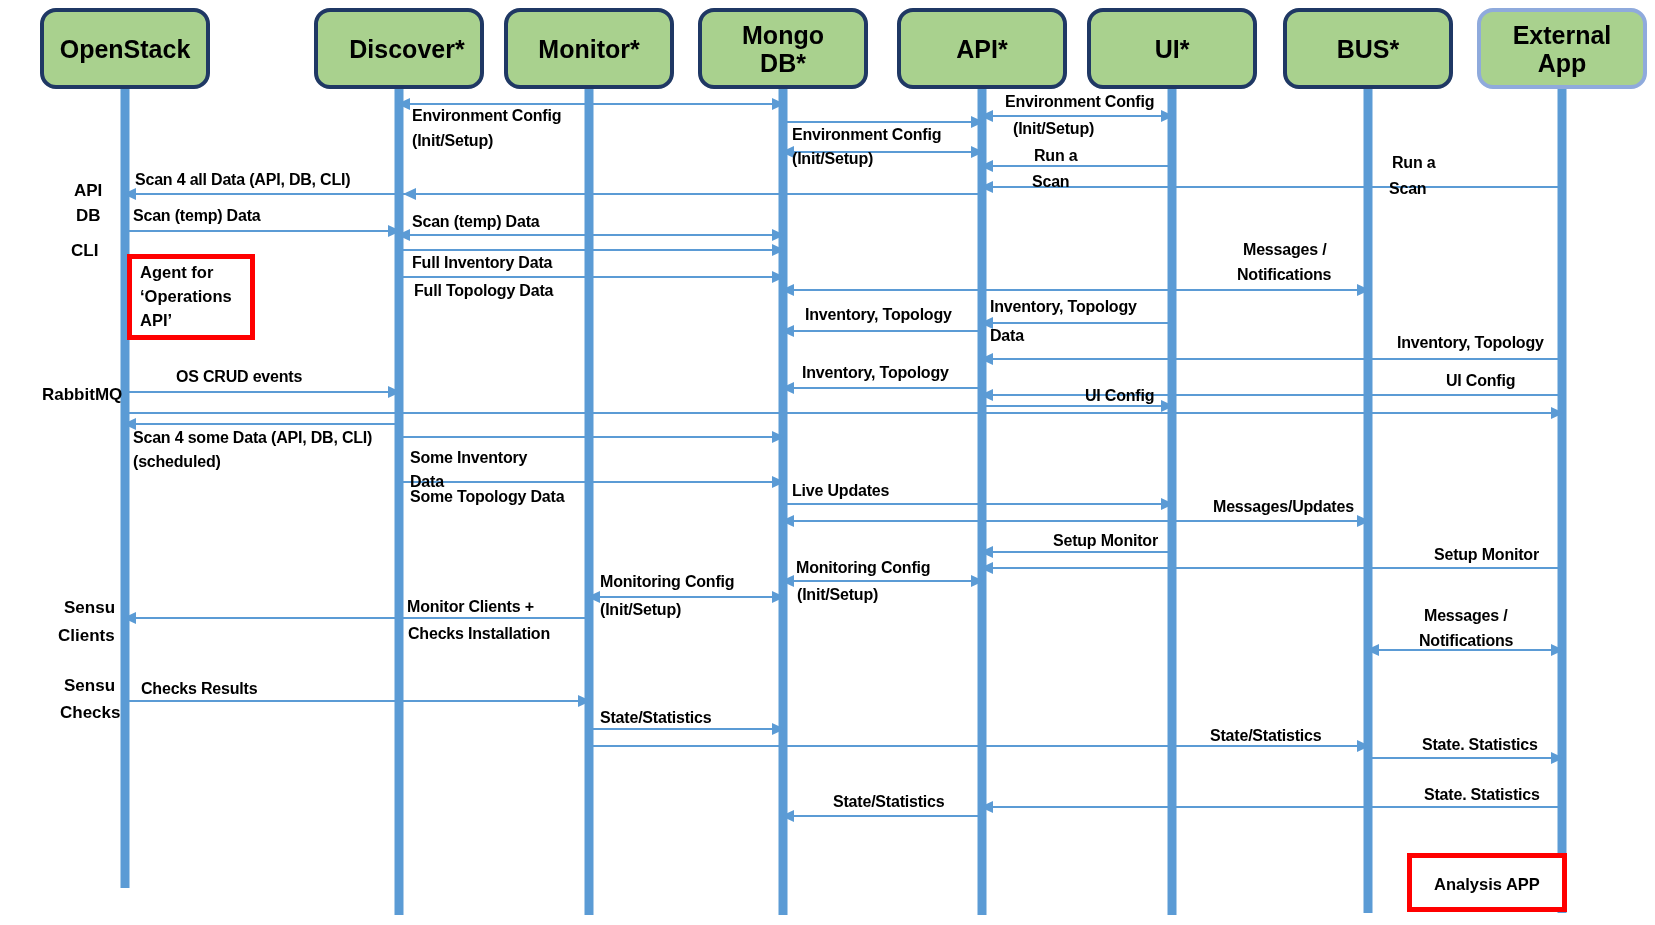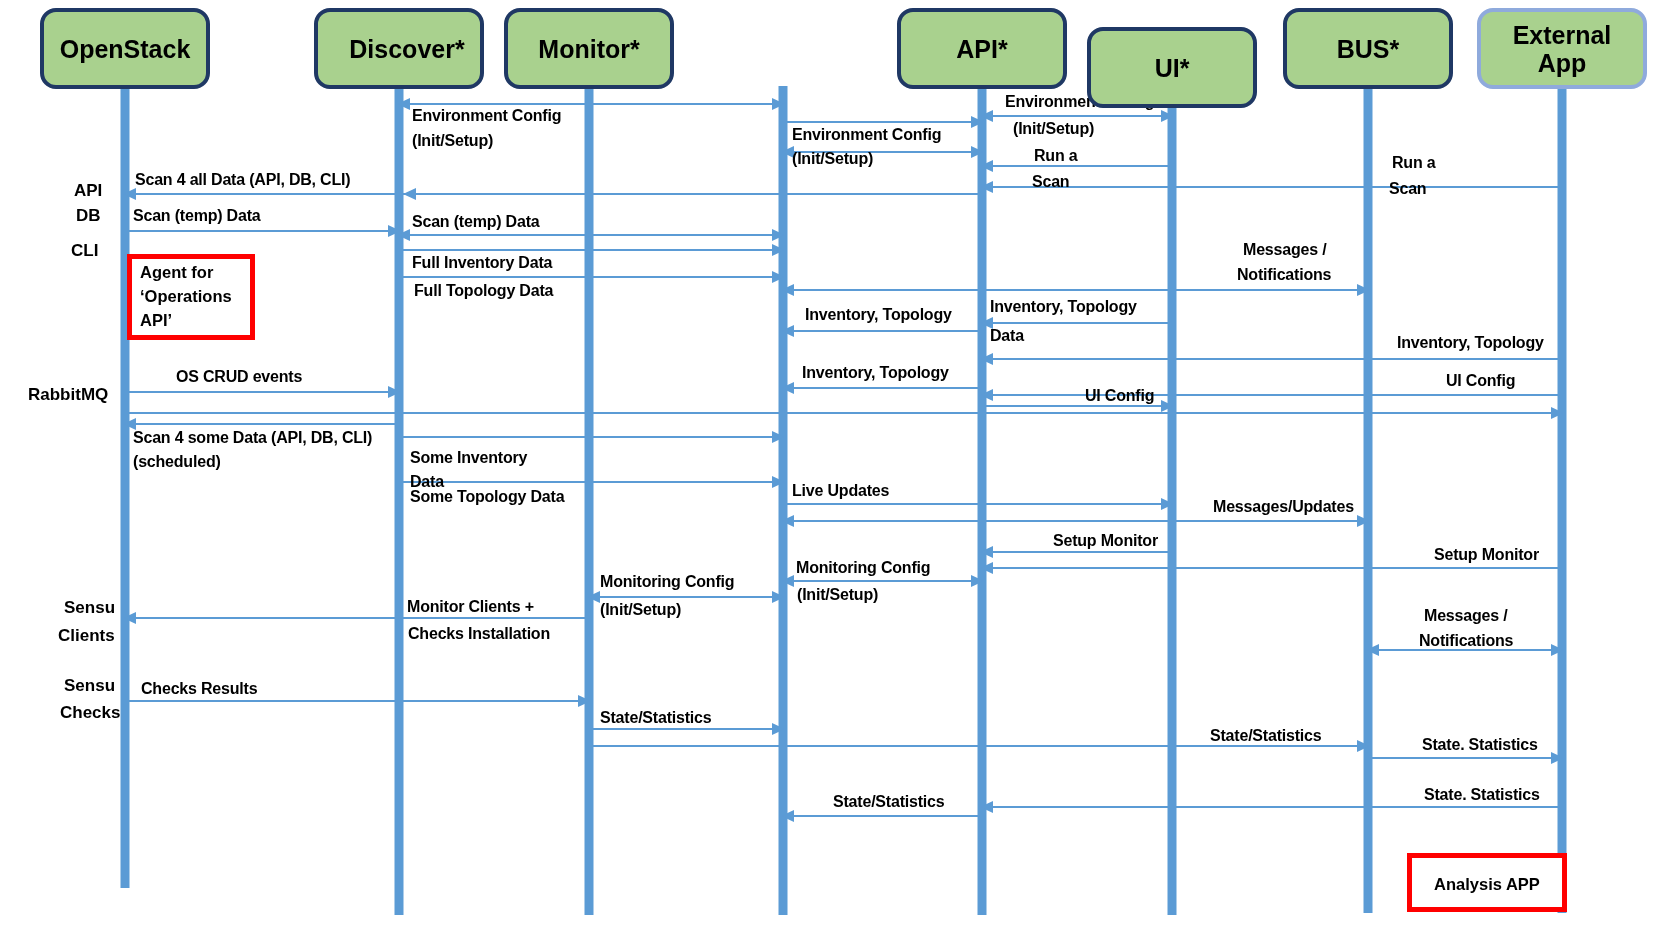--- a/index.html
+++ b/index.html
@@ -55,26 +55,30 @@
     </div>
     <div class="lifeline" style="left: 399px; top: 86px; height: 829px;"></div>
     <div class="actor" style="left: 314px; border-color: rgb(31, 56, 100); padding-left: 16px;">
       <span>Discover*</span>
     </div>
     <div class="lifeline" style="left: 589px; top: 86px; height: 829px;"></div>
     <div class="actor" style="left: 504px; border-color: rgb(31, 56, 100);">
       <span>Monitor*</span>
     </div>
     <div class="lifeline" style="left: 783px; top: 86px; height: 829px;"></div>
+    <div class="actor" style="left: 698px; border-color: rgb(31, 56, 100);">
+      <span>Mongo</span>
+      <span>DB*</span>
+    </div>
     <div class="lifeline" style="left: 982px; top: 86px; height: 829px;"></div>
     <div class="actor" style="left: 897px; border-color: rgb(31, 56, 100);">
       <span>API*</span>
     </div>
     <div class="lifeline" style="left: 1172px; top: 86px; height: 829px;"></div>
-    <div class="actor" style="left: 1087px; border-color: rgb(31, 56, 100); margin-top: 19px;">
+    <div class="actor" style="left: 1087px; border-color: rgb(31, 56, 100);">
       <span>UI*</span>
     </div>
     <div class="lifeline" style="left: 1368px; top: 86px; height: 827px;"></div>
     <div class="actor" style="left: 1283px; border-color: rgb(31, 56, 100);">
       <span>BUS*</span>
     </div>
     <div class="lifeline" style="left: 1562px; top: 86px; height: 827px;"></div>
     <div class="actor" style="left: 1477px; border-color: rgb(143, 170, 220);">
       <span>External</span>
       <span>App</span>
@@ -244,21 +248,21 @@
       <div class="head head-l"></div>
     </div>
     <div class="msg-label" style="left: 1424px; top: 785px;">State. Statistics</div>
     <div class="msg-line" style="left: 783px; top: 815px; width: 199px;">
       <div class="head head-l"></div>
     </div>
     <div class="msg-label" style="left: 833px; top: 792px;">State/Statistics</div>
     <div class="side-label" style="left: 74px; top: 181px;">API</div>
     <div class="side-label" style="left: 76px; top: 206px;">DB</div>
     <div class="side-label" style="left: 71px; top: 231px; margin-top: 10px;">CLI</div>
-    <div class="side-label" style="left: 28px; top: 385px;">RabbitMQ</div>
+    <div class="side-label" style="left: 42px; top: 385px;">RabbitMQ</div>
     <div class="side-label" style="left: 64px; top: 598px;">Sensu</div>
     <div class="side-label" style="left: 58px; top: 626px;">Clients</div>
     <div class="side-label" style="left: 64px; top: 676px;">Sensu</div>
     <div class="side-label" style="left: 60px; top: 703px;">Checks</div>
     <div class="note" style="left: 127px; top: 254px; width: 128px; height: 86px;">
       <span>Agent for</span>
       <span>‘Operations</span>
       <span>API’</span>
     </div>
     <div class="note center" style="left: 1407px; top: 853px; width: 160px; height: 59px;">

